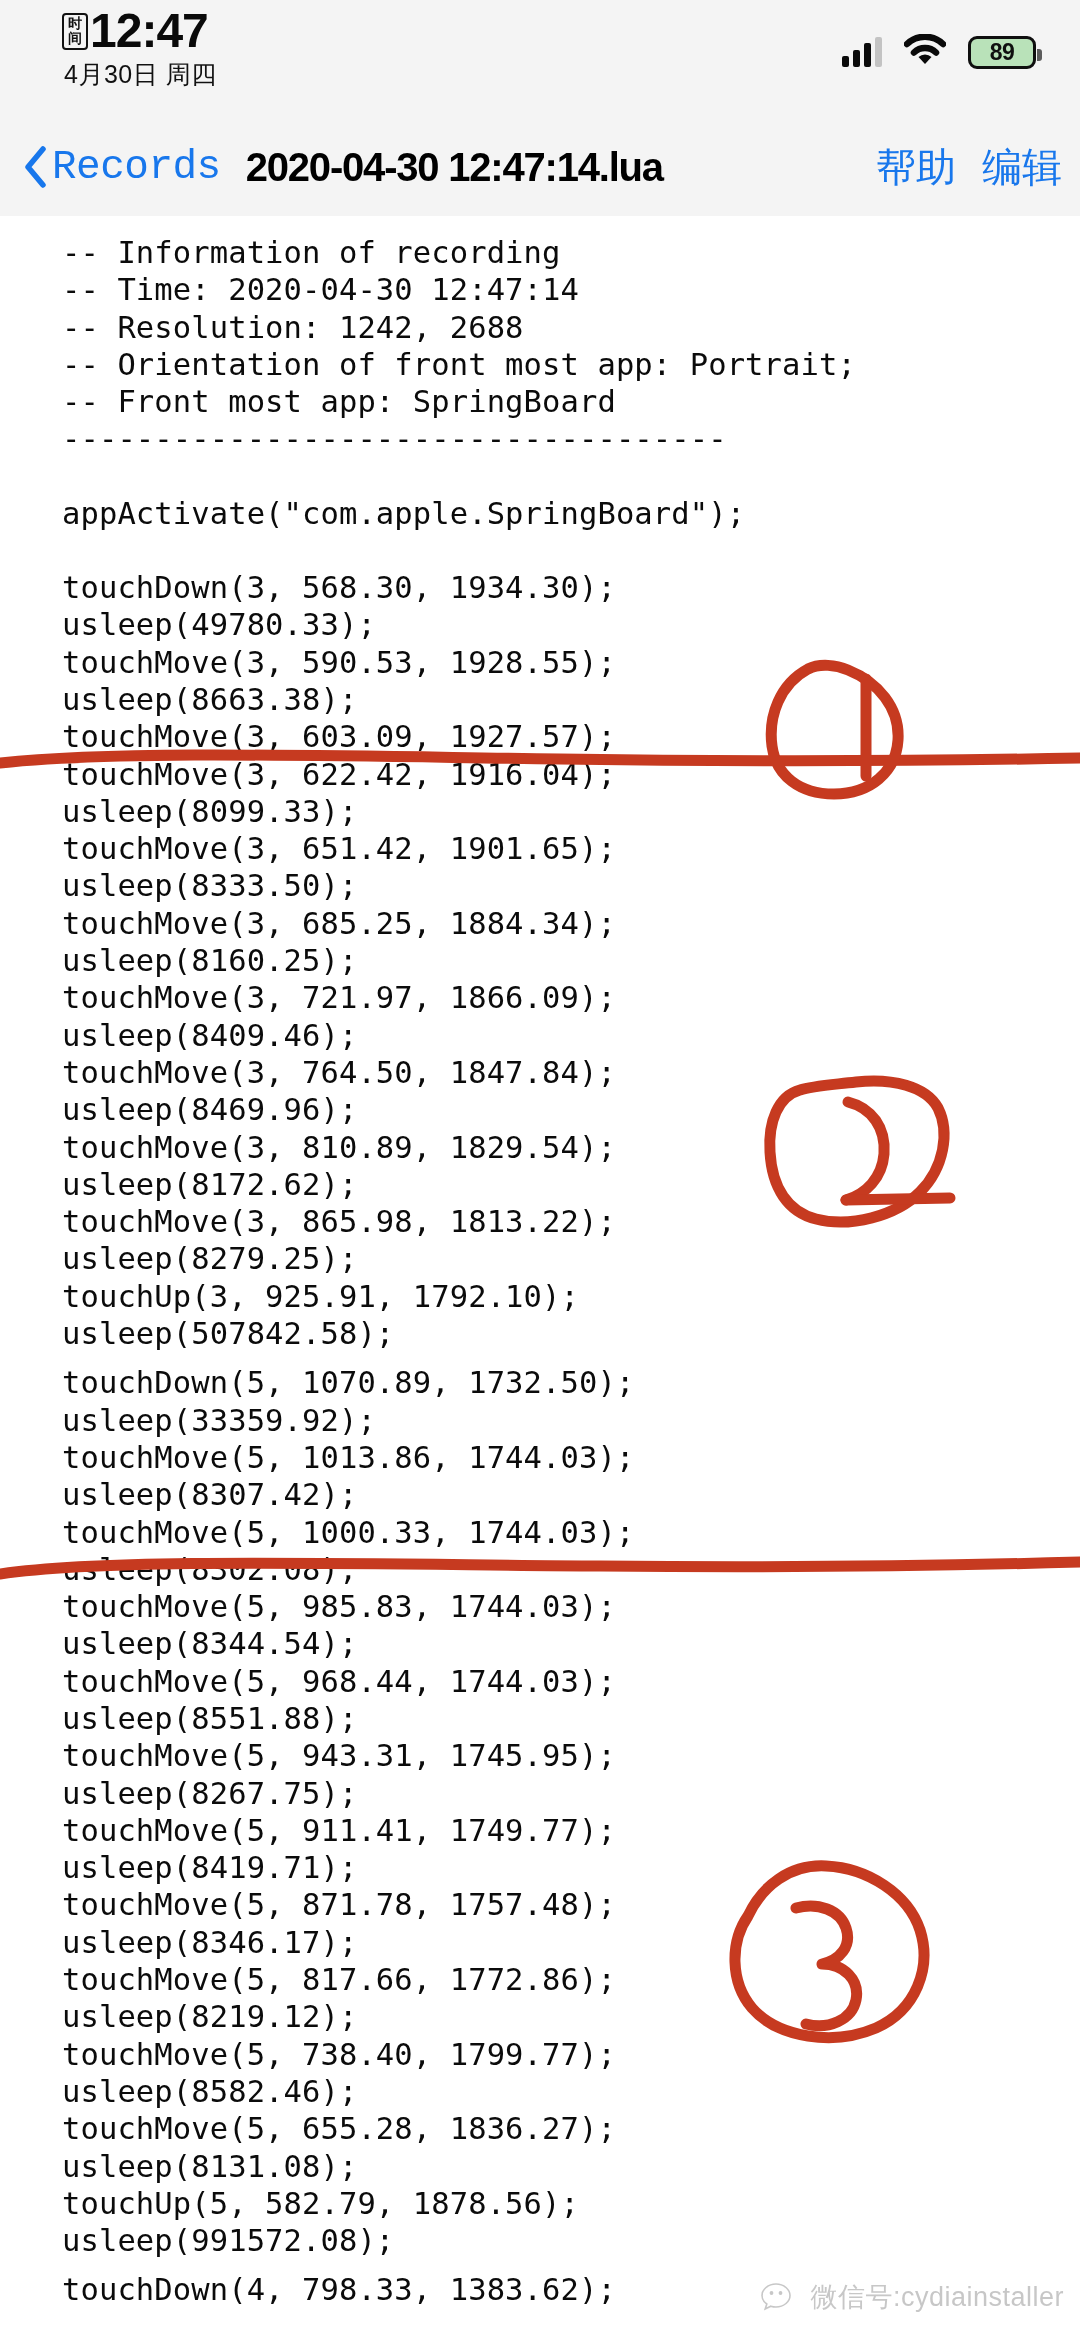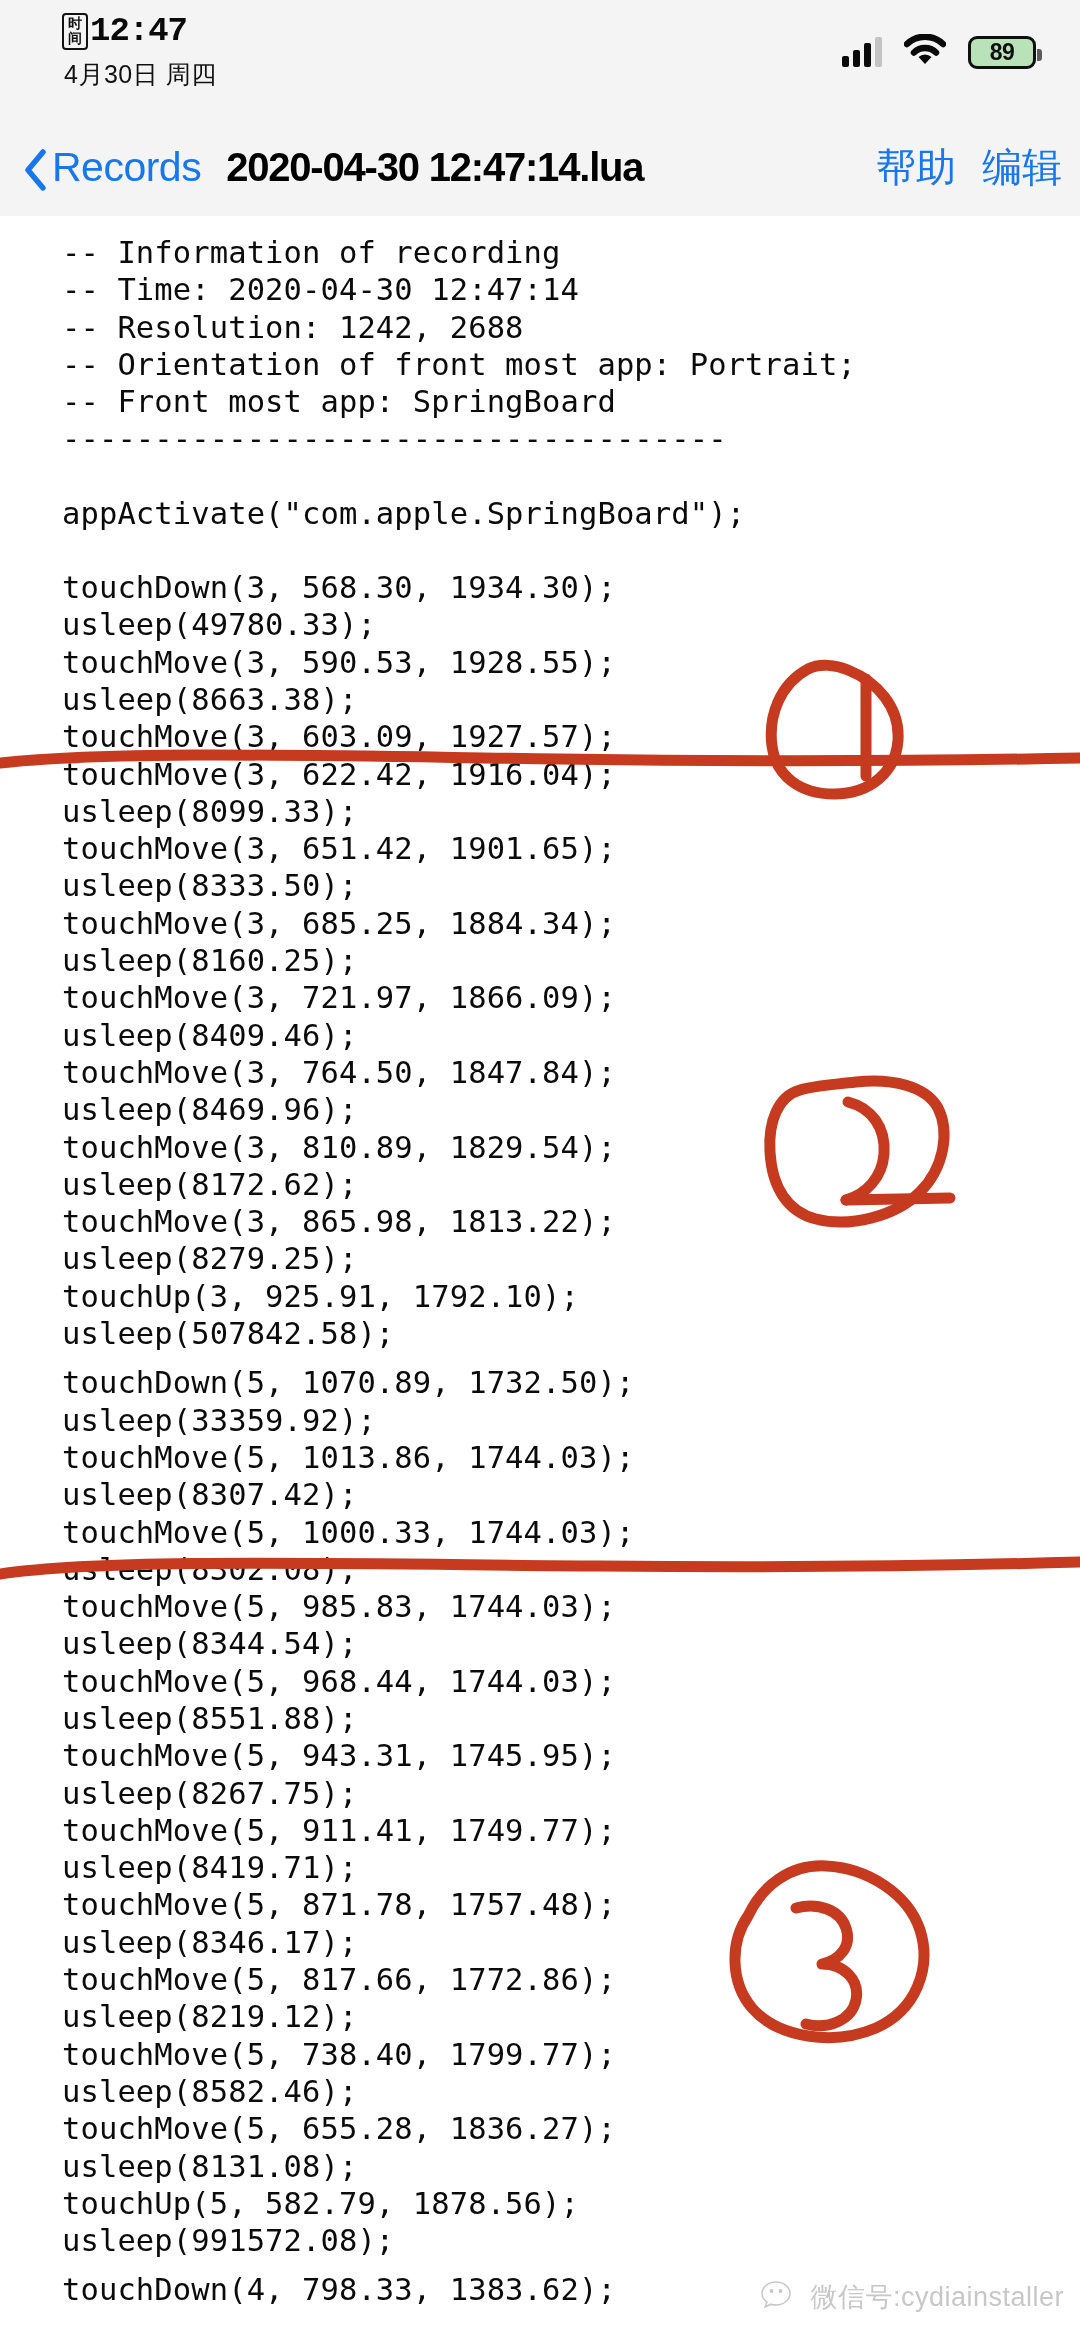--- a/index.html
+++ b/index.html
@@ -45,26 +45,26 @@
     flex-direction: column;
     align-items: center;
     justify-content: center;
     font-size: 14px;
     line-height: 15px;
     font-weight: 700;
     color: #111;
     font-family: "DejaVu Sans", sans-serif;
   }
   .status-clock {
-    font-size: 34px;
+    font-size: 48px;
     font-weight: 700;
     color: #0a0a0a;
     letter-spacing: -1px;
     line-height: 46px;
-    font-family: Liberation Mono, monospace;
+    font-family: Liberation Sans, sans-serif;
   }
   .status-date {
     font-size: 25px;
     font-weight: 500;
     color: #111;
     margin-top: 4px;
     margin-left: 2px;
     letter-spacing: 0.5px;
   }
 
@@ -126,24 +126,25 @@
     position: relative;
     width: 1080px;
     height: 98px;
     background: #f4f4f4;
     display: flex;
     align-items: center;
     padding: 0 18px 0 22px;
   }
   .nav-back {
     display: flex;
-    align-items: flex-end;
+    align-items: center;
     color: #1877ec;
     cursor: pointer;
     flex-shrink: 0;
+    font-family: Liberation Mono, monospace;
   }
   .chev {
     width: 26px;
     height: 42px;
     margin-right: 4px;
     display: block;
   }
   .nav-back-label {
     font-size: 41px;
     color: #1877ec;
@@ -212,21 +213,21 @@
     left: 0;
     top: 0;
   }
 
   
   .watermark {
     position: absolute;
     right: 16px;
     bottom: 22px;
     display: flex;
-    align-items: flex-start;
+    align-items: flex-end;
     gap: 9px;
     opacity: 0.55;
   }
   .wm-text {
     font-size: 27px;
     color: #9a9a9a;
     letter-spacing: 0.5px;
     white-space: nowrap;
   }
 </style>

